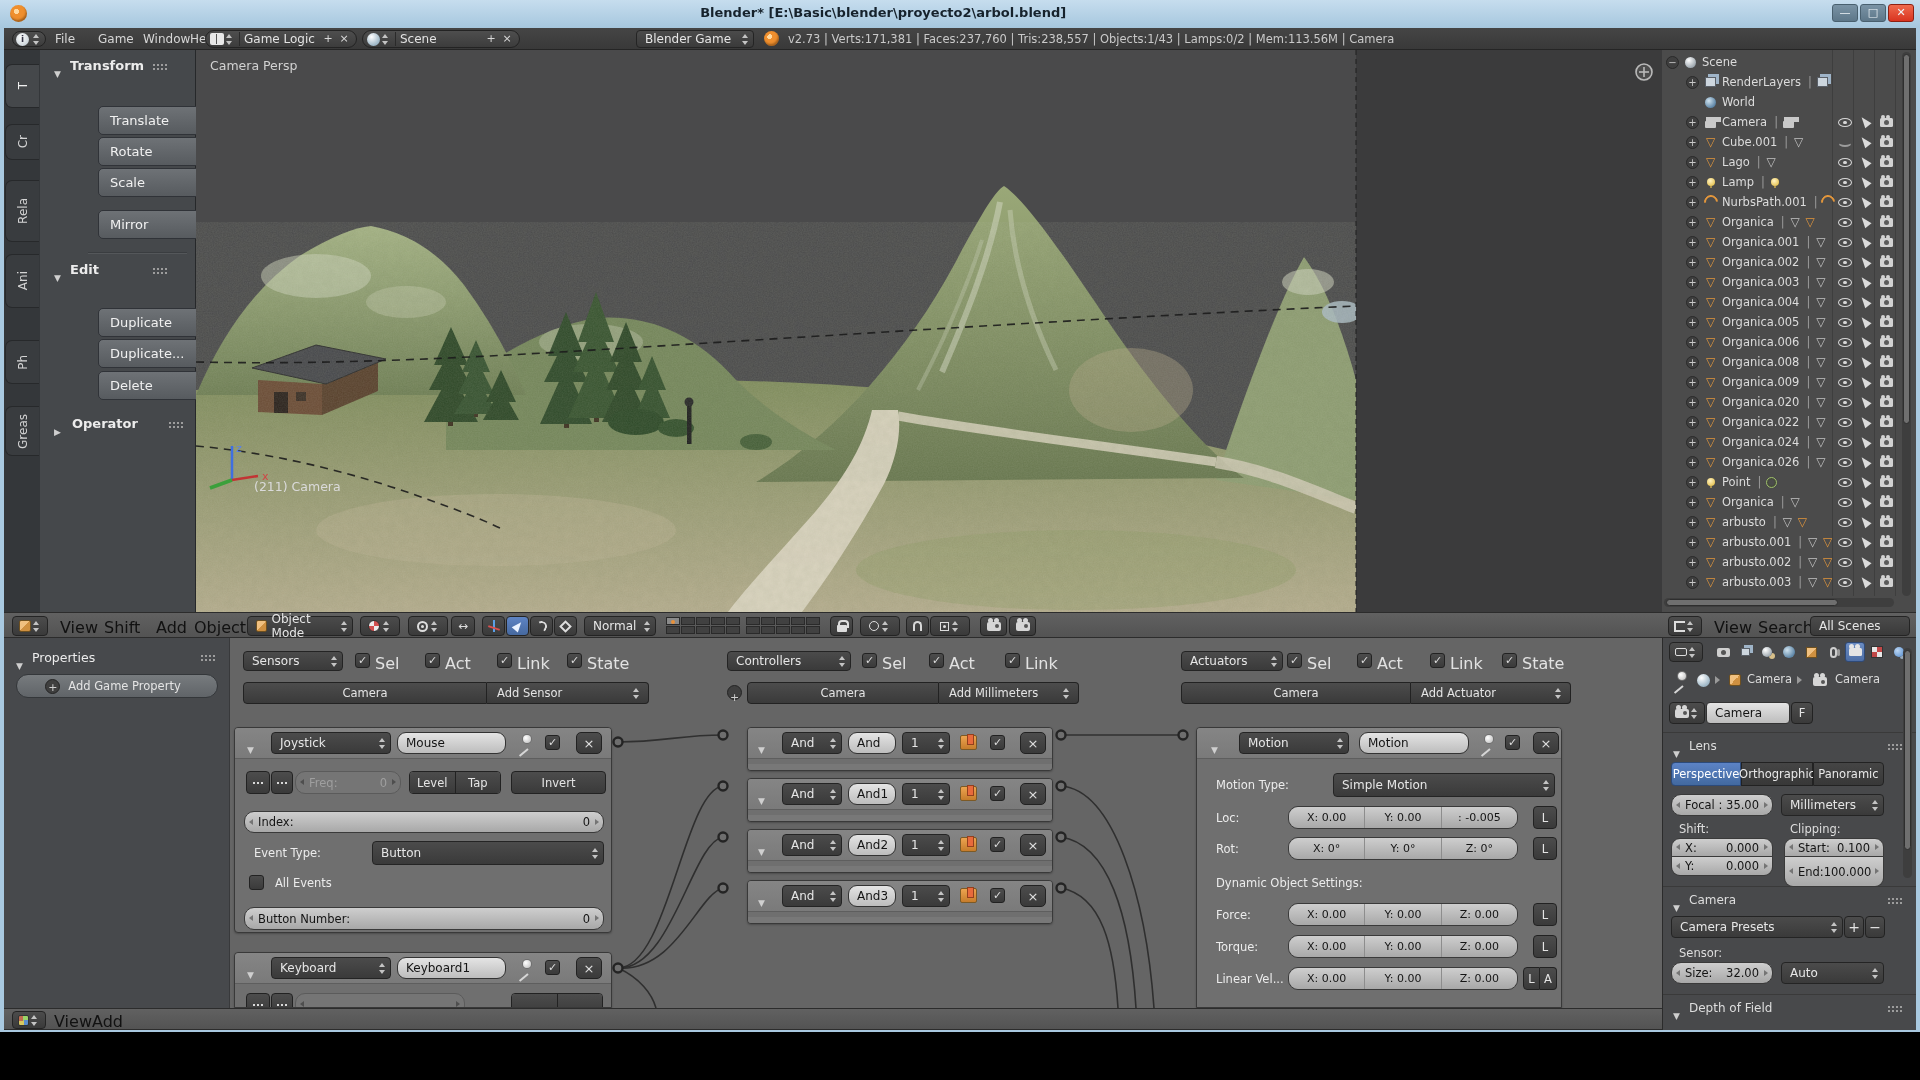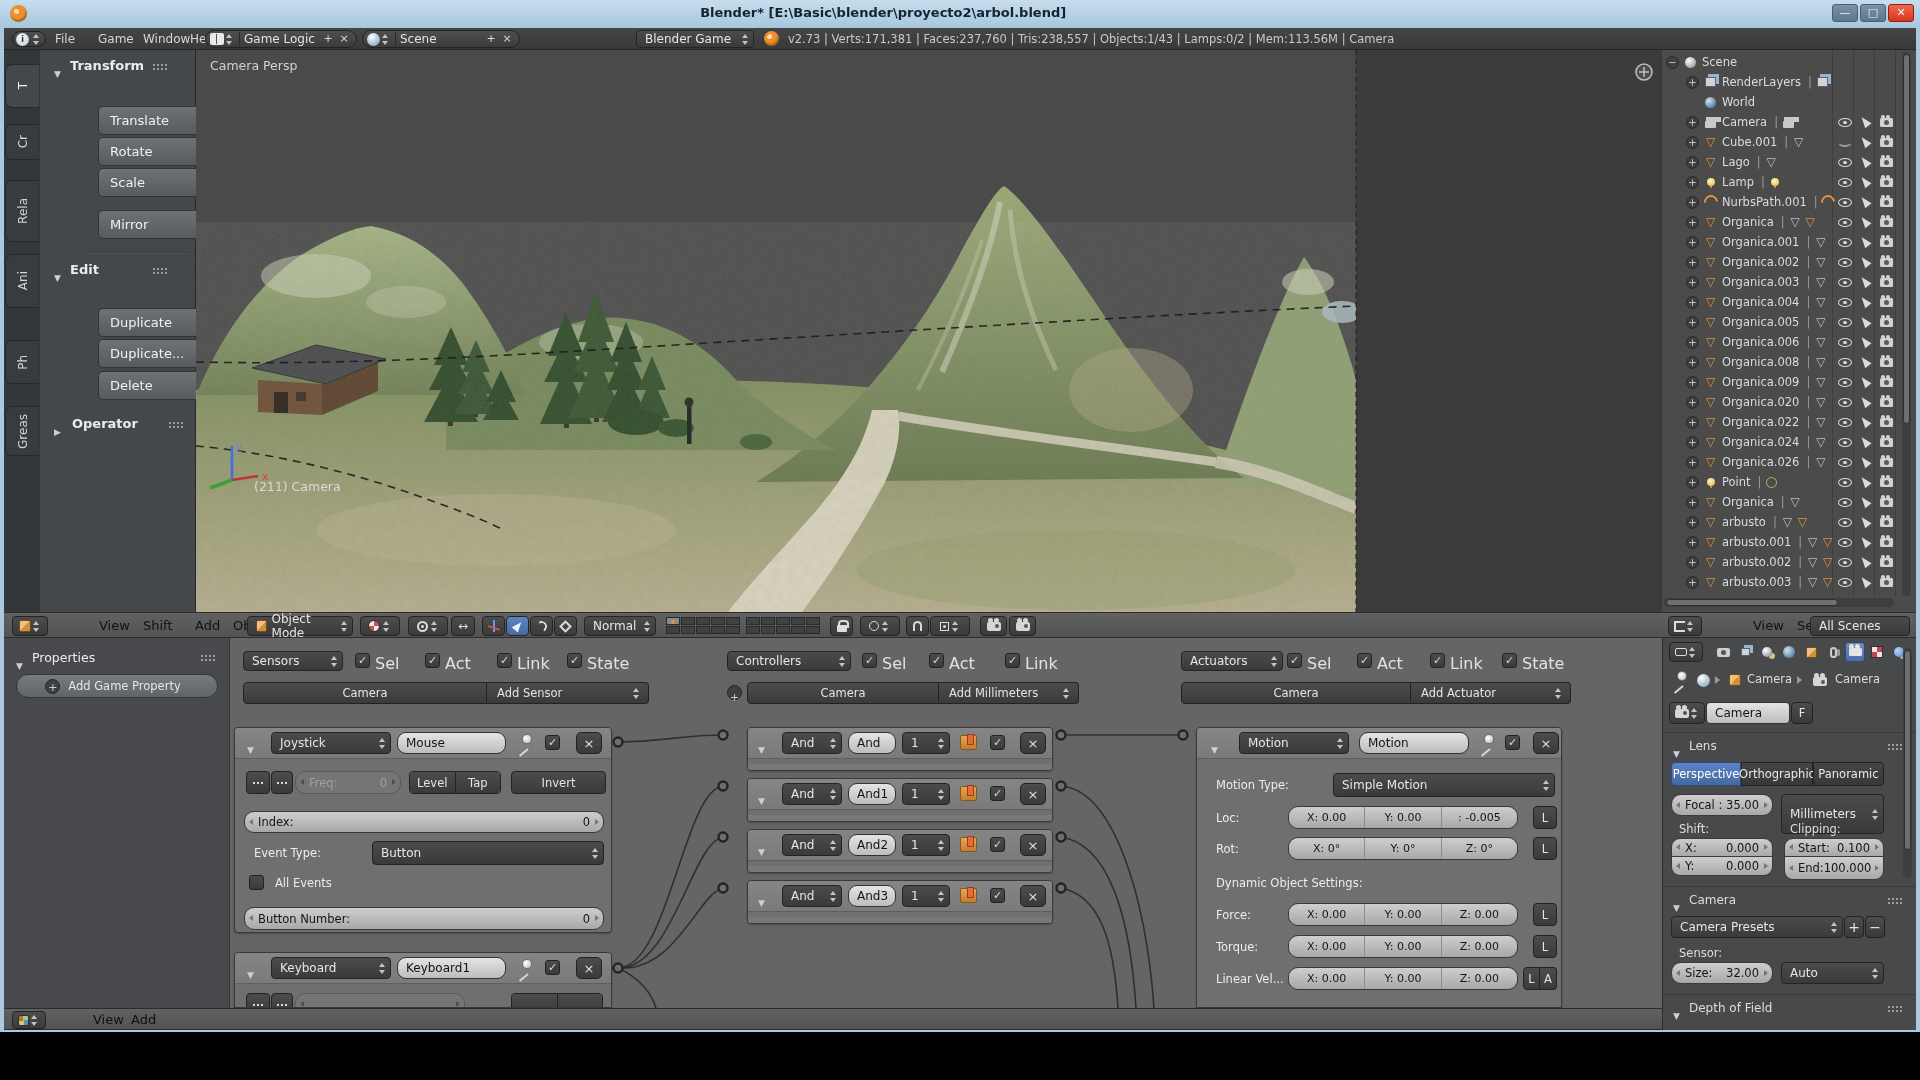--- a/index.html
+++ b/index.html
@@ -78,21 +78,21 @@
 
   
   #viewport{left:196px;top:50px;width:1466px;height:562px;background:#3b3b3c;overflow:hidden;}
   #viewport svg{position:absolute;left:0;top:0;}
 
   
   .ehead{background:linear-gradient(#616161,#535353);border-top:1px solid #2c2c2c;border-bottom:1px solid #2c2c2c;}
   #vphead{left:4px;top:612px;width:1658px;height:26px;}
   #outlhead{left:1662px;top:612px;width:254px;height:26px;}
   #logichead{left:4px;top:1008px;width:1658px;height:22px;}
-  .hmenu{position:absolute;top:5px;color:#111;font-size:13px;margin-left:39px;}
+  .hmenu{position:absolute;top:5px;color:#111;font-size:16px;}
   .hbtn{position:absolute;background:linear-gradient(#4c4c4c,#3a3a3a);border:1px solid #242424;border-radius:4px;display:flex;align-items:center;justify-content:center;}
   .hbtn.act{background:linear-gradient(#5e84c4,#46699f);}
   .mini-cube{width:12px;height:12px;background:linear-gradient(135deg,#f0c080 0 50%,#cf9040 50%);border:1px solid #6e5020;border-radius:2px;}
   .mini-ball{width:12px;height:12px;border-radius:50%;background:conic-gradient(#d05050 0 25%,#ececec 0 50%,#d05050 0 75%,#ececec 0);border:1px solid #333;}
   .mini-pivot{width:11px;height:11px;border-radius:50%;border:2px solid #ddd;position:relative;}
   .mini-pivot::after{content:"";position:absolute;left:50%;top:50%;width:3px;height:3px;margin:-1.5px;border-radius:50%;background:#ddd;}
   .mini-axis{width:12px;height:12px;position:relative;}
   .mini-axis::before{content:"";position:absolute;left:5px;top:0;width:2px;height:12px;background:#5aa0e8;}
   .mini-axis::after{content:"";position:absolute;left:0;top:7px;width:12px;height:2px;background:#d85050;transform:rotate(18deg);}
   .mini-arrow{width:0;height:0;border-left:4px solid transparent;border-right:4px solid transparent;border-bottom:10px solid #eaf2ff;transform:rotate(40deg);}
@@ -802,39 +802,39 @@
     <span class="dots a" style="left:224px;top:105px;"></span>
     <div class="a" style="left:8px;top:124px;width:213px;height:24px;">
       <span class="modebtn sel" style="left:0;width:70px;border-radius:4px 0 0 4px;">Perspective</span>
       <span class="modebtn" style="left:70px;width:72px;">Orthographic</span>
       <span class="modebtn" style="left:142px;width:71px;border-radius:0 4px 4px 0;">Panoramic</span>
     </div>
     <span class="sl" style="left:8px;top:156px;width:102px;height:22px;">
       <span>Focal :</span>
           <span>35.00</span>
     </span>
-    <span class="dd" style="position:absolute;left:118px;top:156px;width:103px;height:40px;">
+    <span class="dd" style="position:absolute;left:118px;top:156px;width:103px;height:22px;">
       <span>Millimeters</span>
           <span class="ud"></span>
     </span>
     <span class="plabel" style="left:16px;top:184px;font-size:11.5px;">Shift:</span>
     <span class="plabel" style="left:127px;top:184px;font-size:11.5px;">Clipping:</span>
     <span class="sl" style="left:8px;top:200px;width:102px;height:19px;border-radius:9px 9px 0 0;">
       <span>X:</span>
           <span>0.000</span>
     </span>
     <span class="sl" style="left:8px;top:219px;width:102px;height:19px;border-radius:0 0 9px 9px;border-top:none;">
       <span>Y:</span>
           <span>0.000</span>
     </span>
     <span class="sl" style="left:121px;top:200px;width:100px;height:19px;border-radius:9px 9px 0 0;">
       <span>Start:</span>
           <span>0.100</span>
     </span>
-    <span class="sl" style="left:121px;top:219px;width:100px;height:23px;border-radius:0 0 9px 9px;border-top:none;">
+    <span class="sl" style="left:121px;top:219px;width:100px;height:30px;border-radius:0 0 9px 9px;border-top:none;">
       <span>End:</span>
           <span>100.000</span>
     </span>
     <div class="a" style="left:0;top:248px;width:254px;height:1px;background:#3a3a3a;"></div>
 
     <span class="tri-d a" style="left:10px;top:258px;"></span>
     <span class="plabel" style="left:26px;top:255px;">Camera</span>
     <span class="dots a" style="left:224px;top:259px;"></span>
     <span class="dd" style="position:absolute;left:8px;top:278px;width:172px;height:22px;">
       <span>Camera Presets</span>

